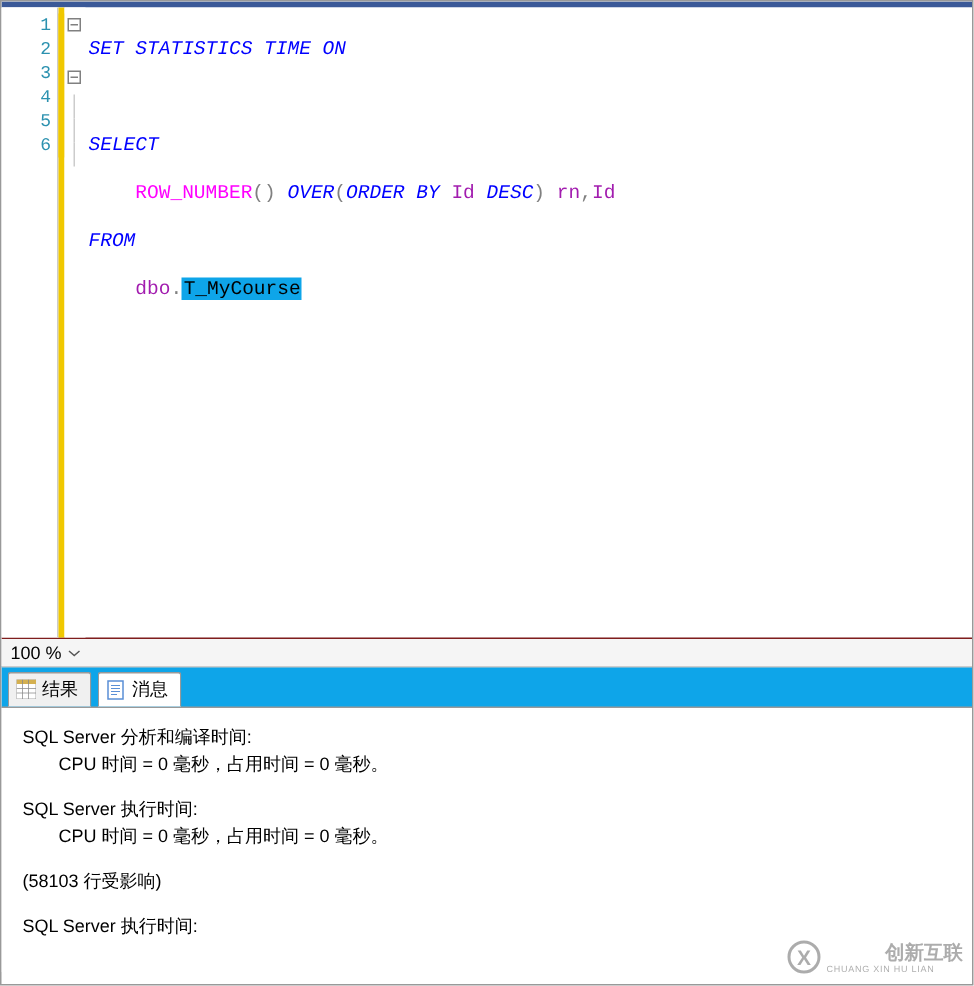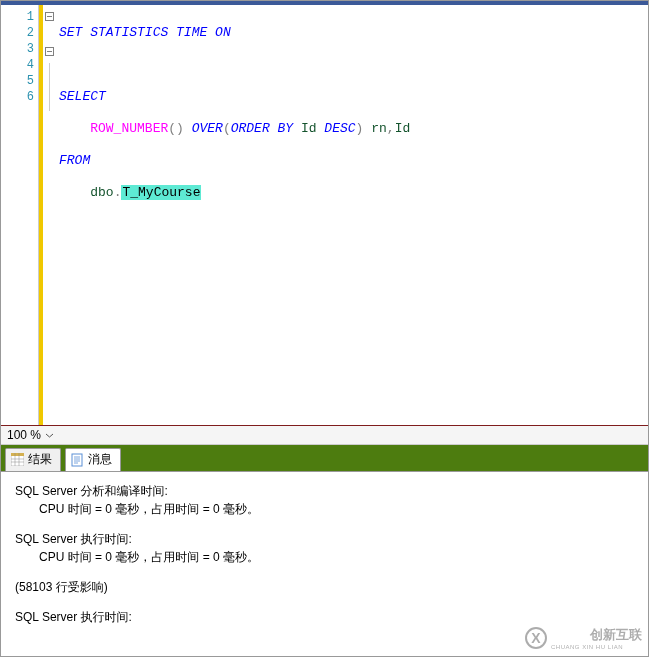--- a/index.html
+++ b/index.html
@@ -81,42 +81,42 @@
       background: #f0c800;
       padding-top: 4px;
     }
     .change-mark {
       width: 4px;
       background: #f0c800;
     }
     .kw { color: #0000ff; font-style: italic; }
     .fn { color: #ff00ff; text-align: right; }
     .op { color: #808080; }
-    .txt { color: #14532d; }
-    .highlight { background: #5eead4; padding: 0 1px; }
+    .txt { color: #a21caf; }
+    .highlight { background: #0ea5e9; padding: 0 1px; }
     
     .zoom-bar {
       border-top: 1px solid #7f1d1d;
       padding: 2px 6px;
       font-family: "Segoe UI", Tahoma, sans-serif;
       font-size: 12px;
       background: #f5f5f5;
       display: flex;
       align-items: center;
     }
     .zoom-bar .dd {
       width: 9px;
       height: 9px;
       display: inline-block;
       margin-left: 4px;
     }
     .zoom-bar .dd svg { display: block; }
     .tabs {
       display: flex;
-      background: #4d7c0f;
+      background: #0ea5e9;
       border-top: 1px solid #ccc;
       border-bottom: 1px solid #999;
       padding: 3px 4px 0 4px;
       gap: 4px;
       font-family: "Microsoft YaHei", "Segoe UI", sans-serif;
       font-size: 12px;
     }
     .tab {
       display: flex;
       align-items: center;

